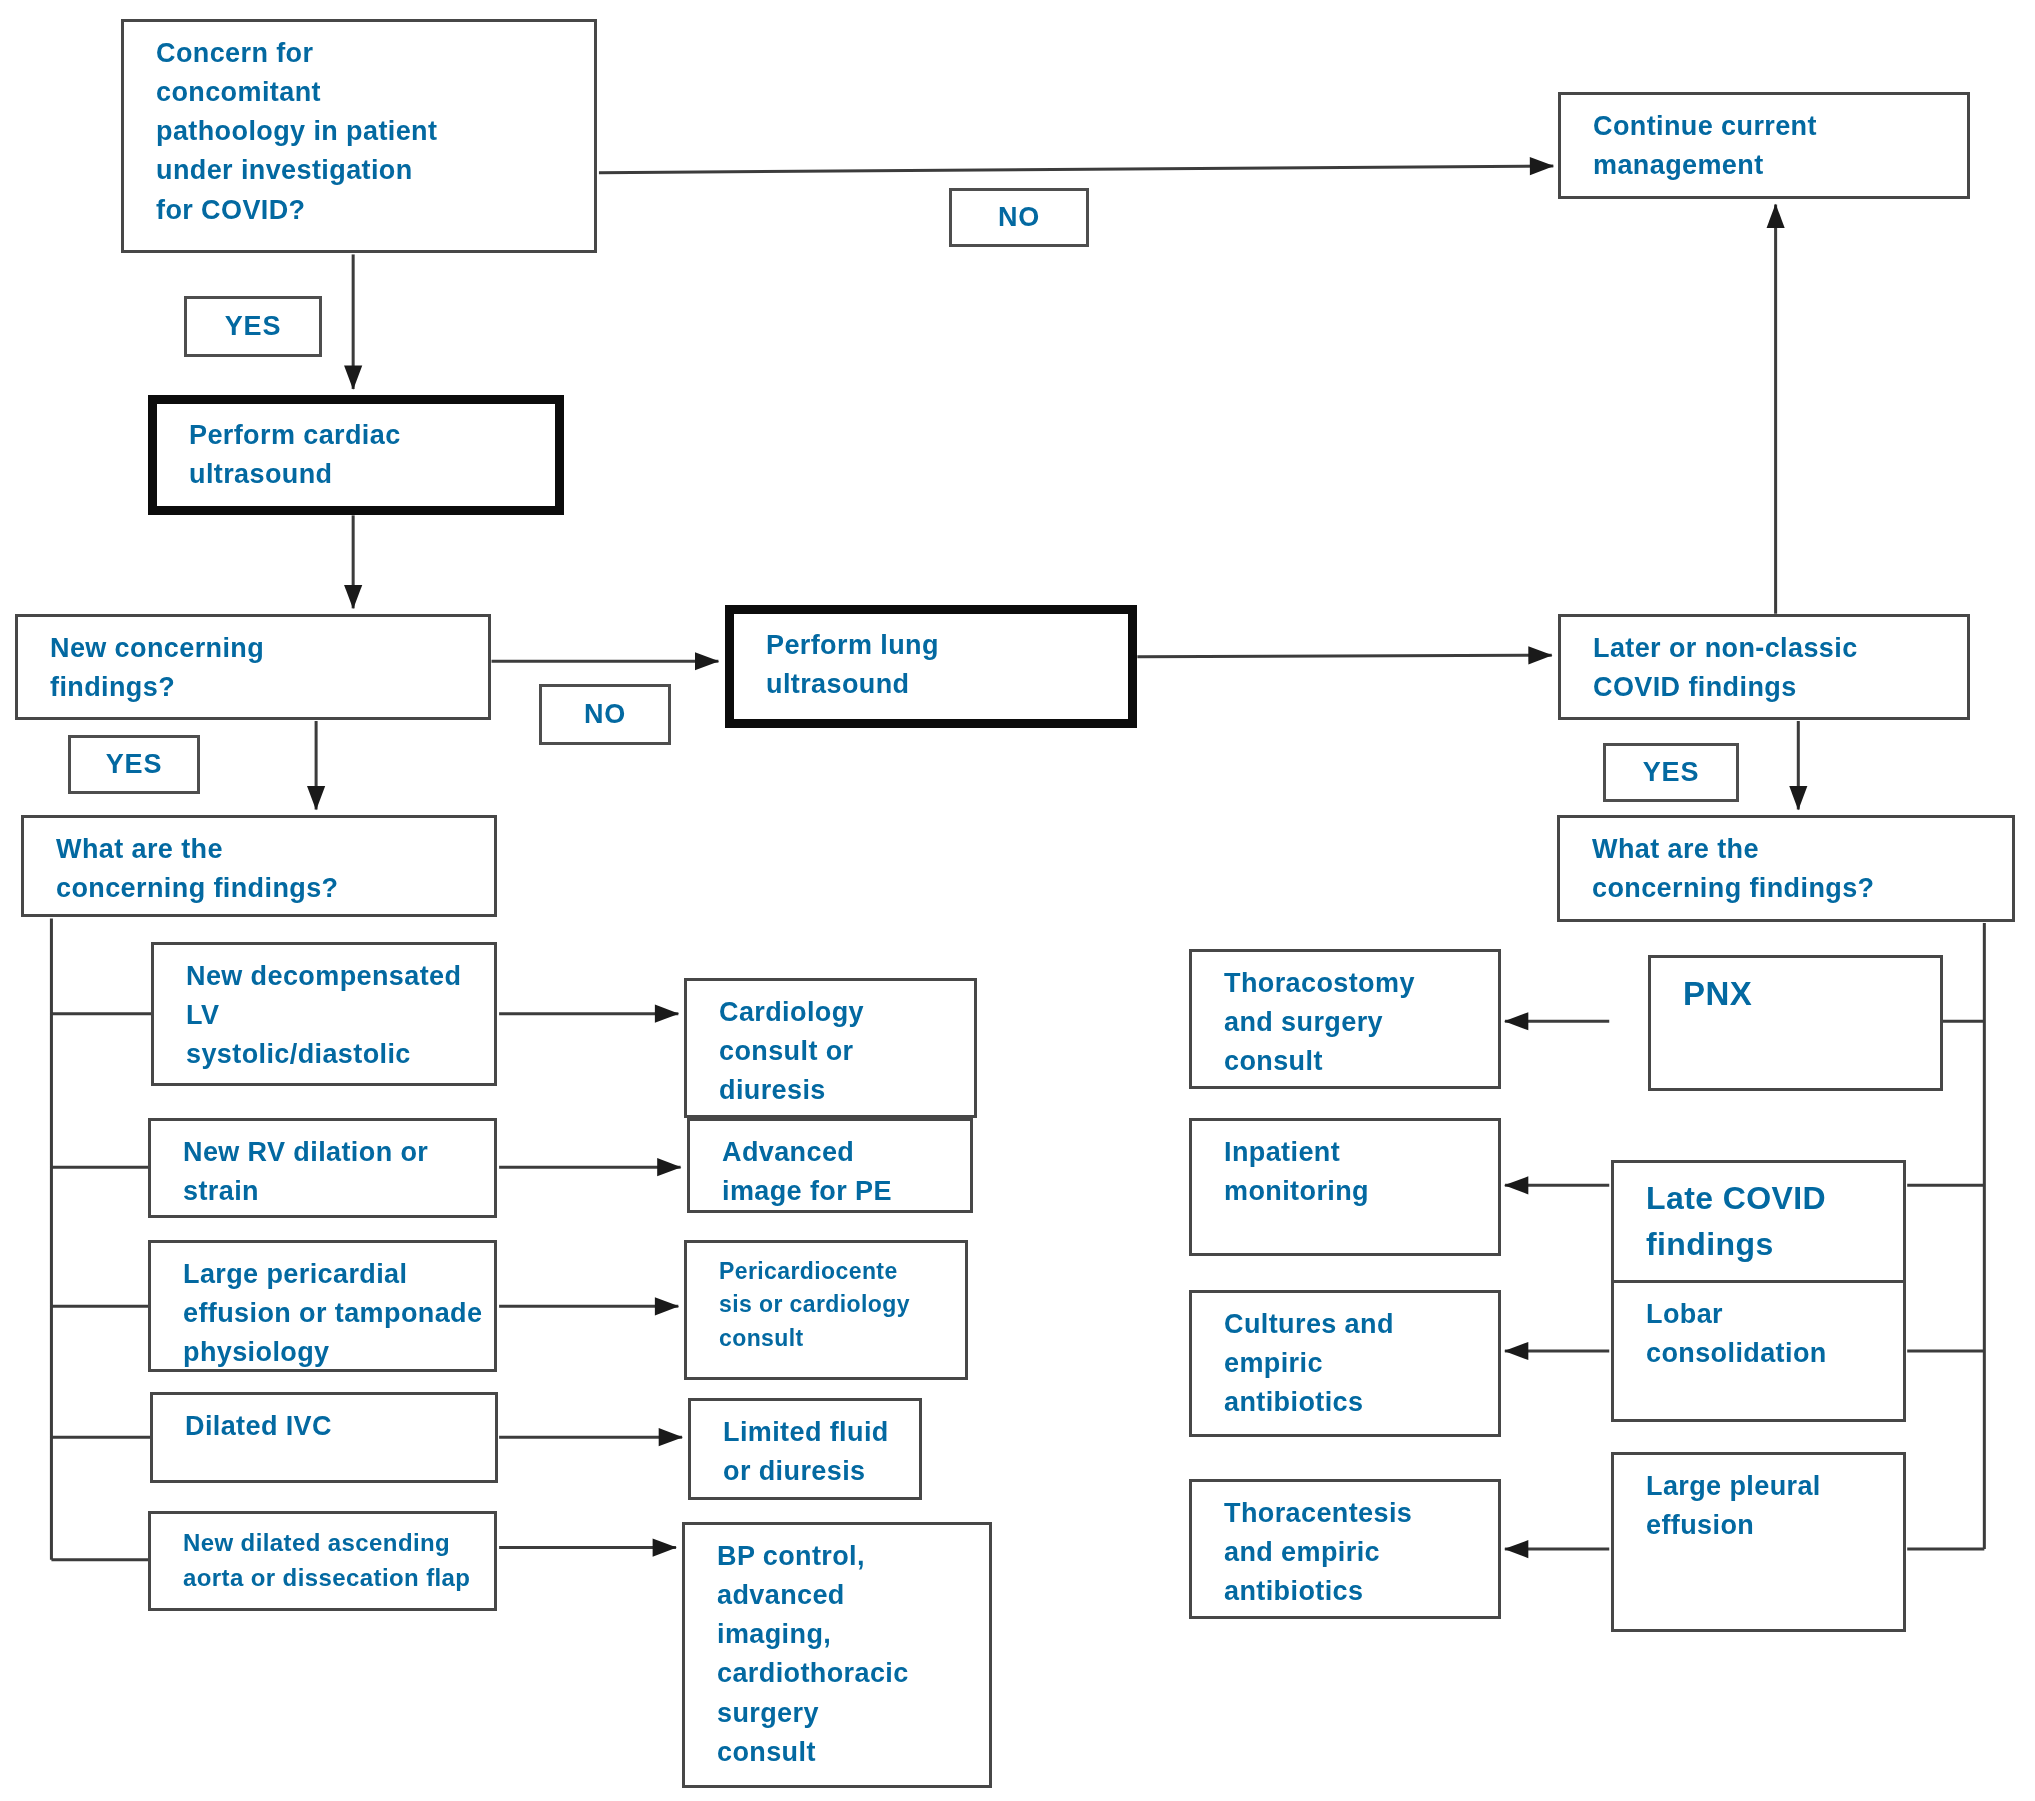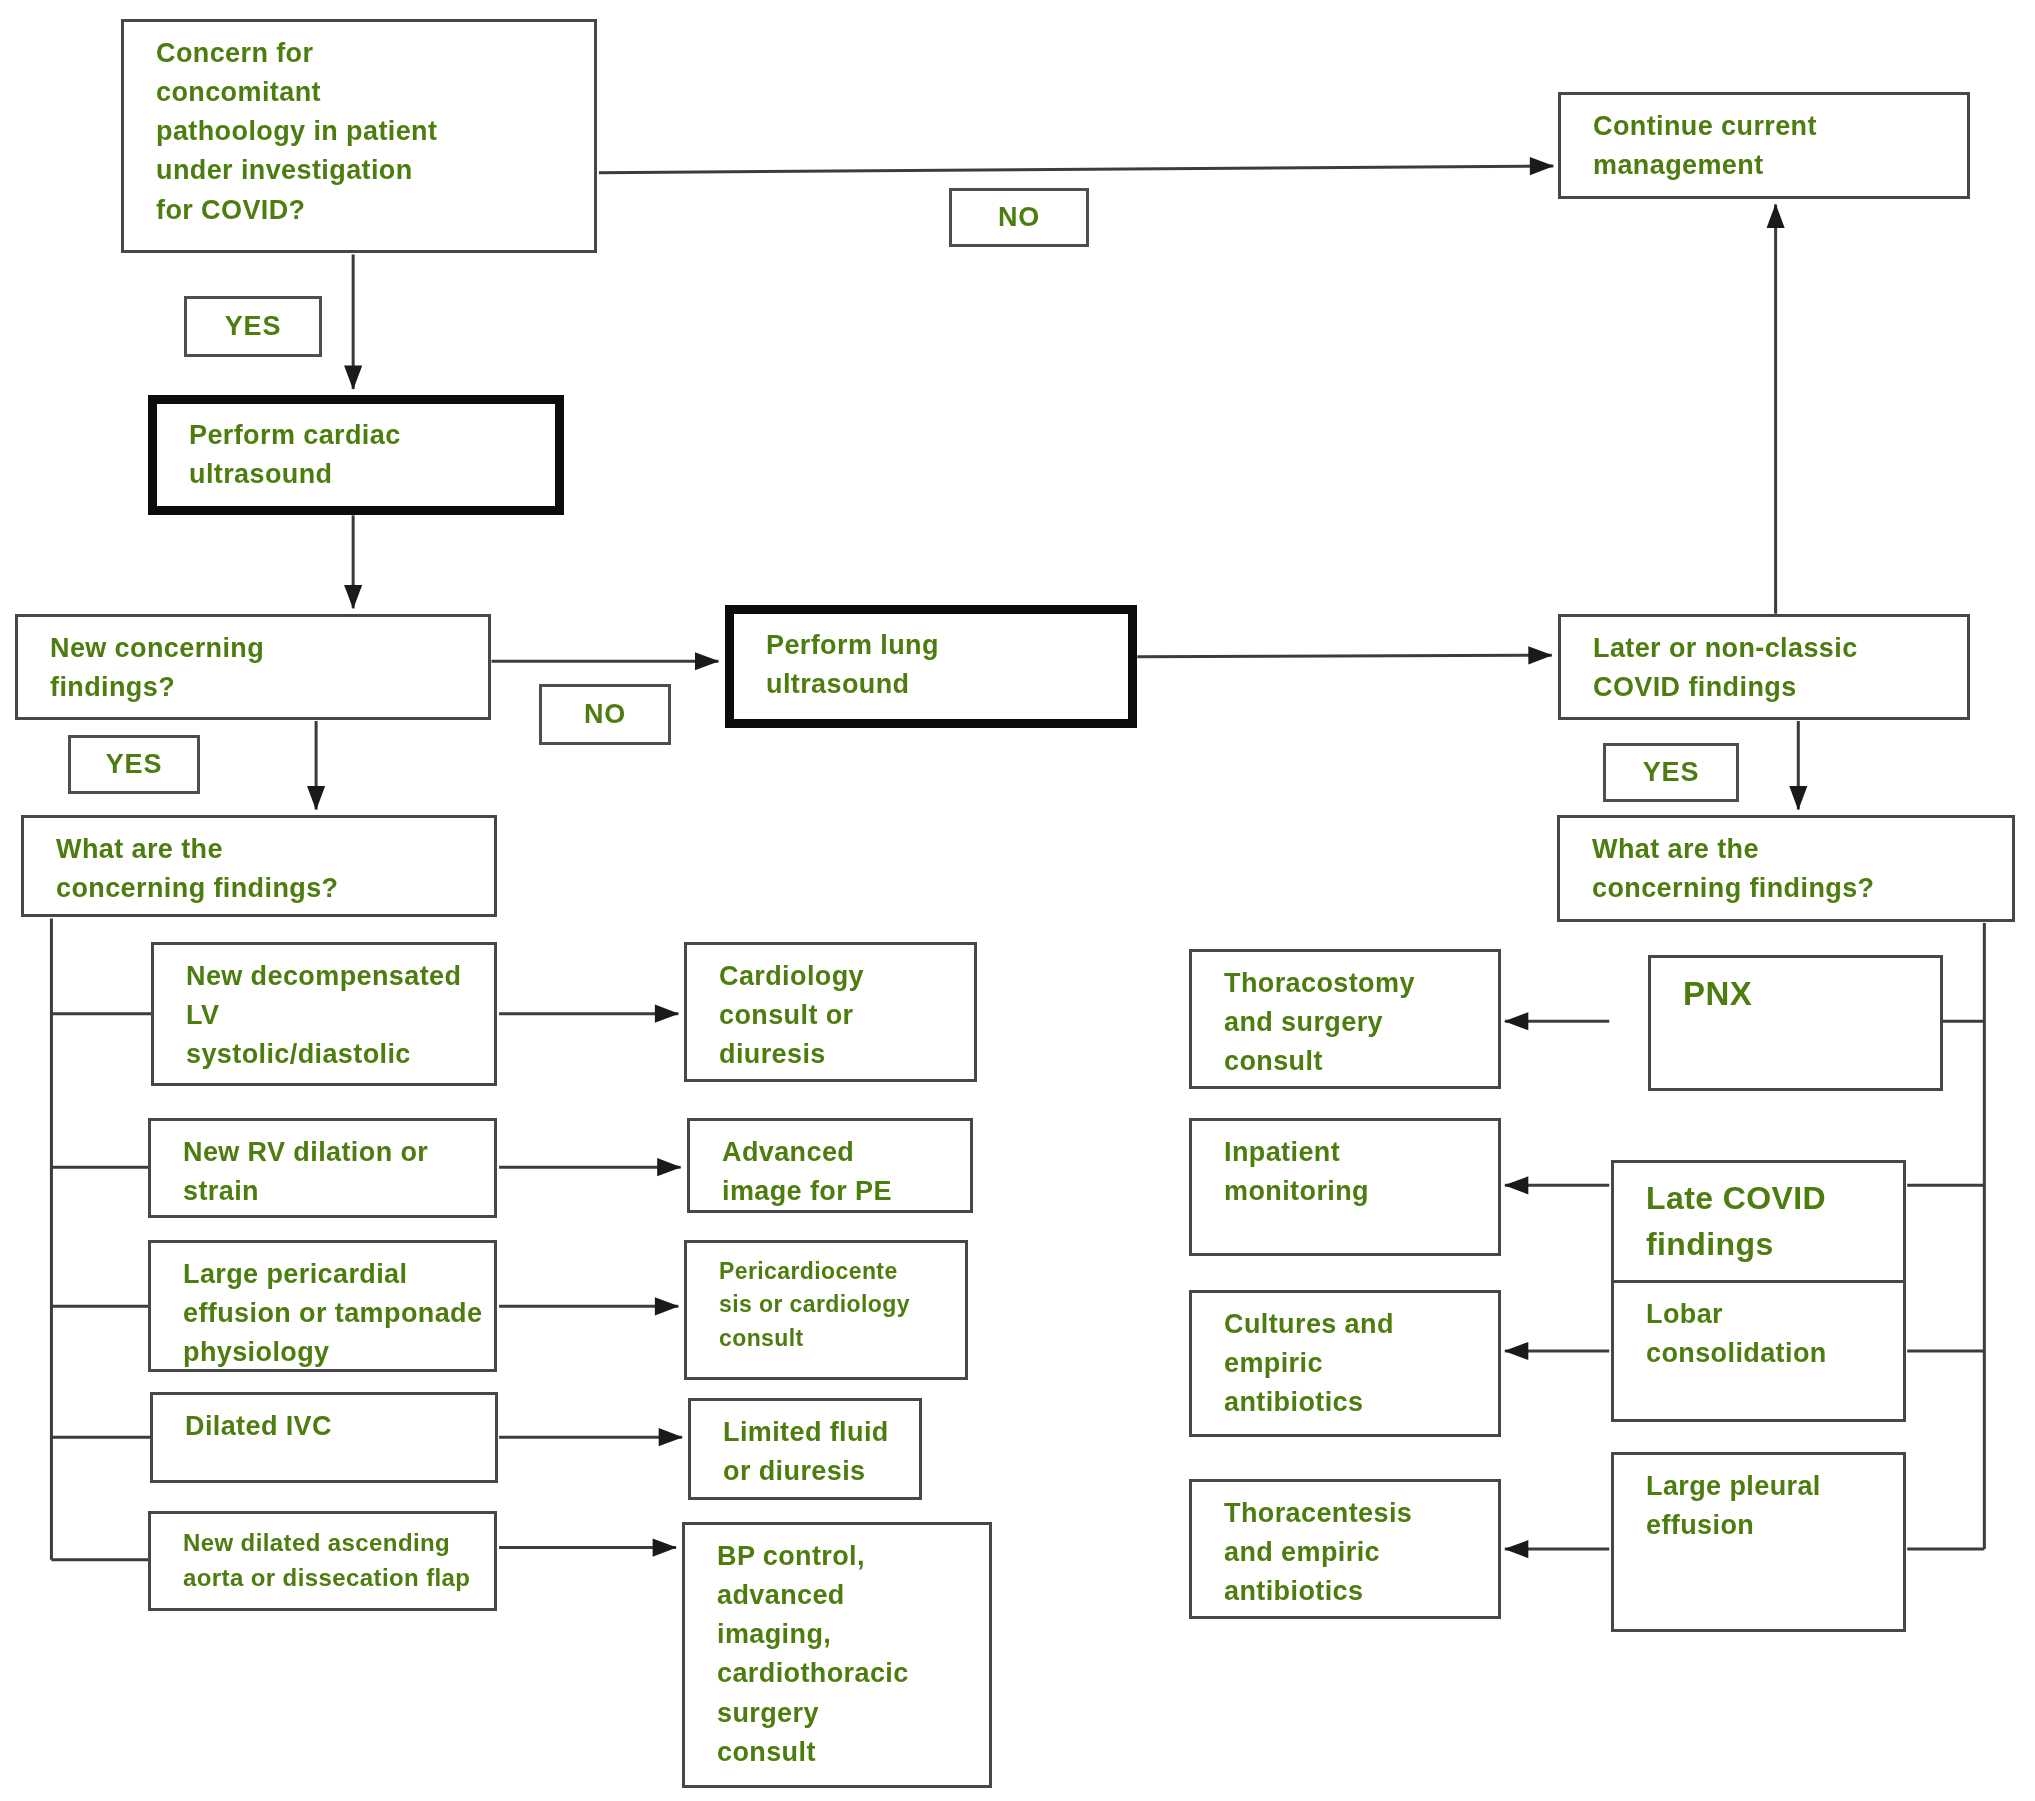--- a/index.html
+++ b/index.html
@@ -1,21 +1,21 @@
 <!DOCTYPE html>
 <html style="font-size:12px"><head>
 <meta charset="utf-8">
 <style>
   html,body{margin:0;padding:0;background:#ffffff;}
   #canvas{
     position:relative;
     width:2035px;height:1802px;
     background:#ffffff;
     font-family:"Liberation Sans","DejaVu Sans",sans-serif;
-    color:#4d7c0f;
+    color:#0369a1;
     overflow:hidden;
   }
   svg.edges{position:absolute;left:0;top:0;z-index:1;}
   .edge{stroke:#3c3c3c;stroke-width:4;fill:none;}
   .node{
     position:absolute;z-index:2;
     background:#ffffff;
     border:3.8px solid #474747;
     box-sizing:border-box;
     font-size:27px;font-weight:600;line-height:1.45;
@@ -116,21 +116,21 @@
 
   <div class="node" style="left:148px;top:1240px;width:349px;height:132px">Large pericardial
 effusion or tamponade
 physiology</div>
 
   <div class="node" style="left:150px;top:1392px;width:348px;height:91px">Dilated IVC</div>
 
   <div class="node f32" style="left:148px;top:1511px;width:349px;height:100px">New dilated ascending
 aorta or dissecation flap</div>
 
-  <div class="node" style="left:684px;top:942px;width:293px;height:140px">Cardiology
+  <div class="node" style="left:684px;top:978px;width:293px;height:140px">Cardiology
 consult or
 diuresis</div>
 
   <div class="node" style="left:687px;top:1118px;width:286px;height:95px">Advanced
 image for PE</div>
 
   <div class="node f30" style="left:684px;top:1240px;width:284px;height:140px">Pericardiocente
 sis or cardiology
 consult</div>
 

